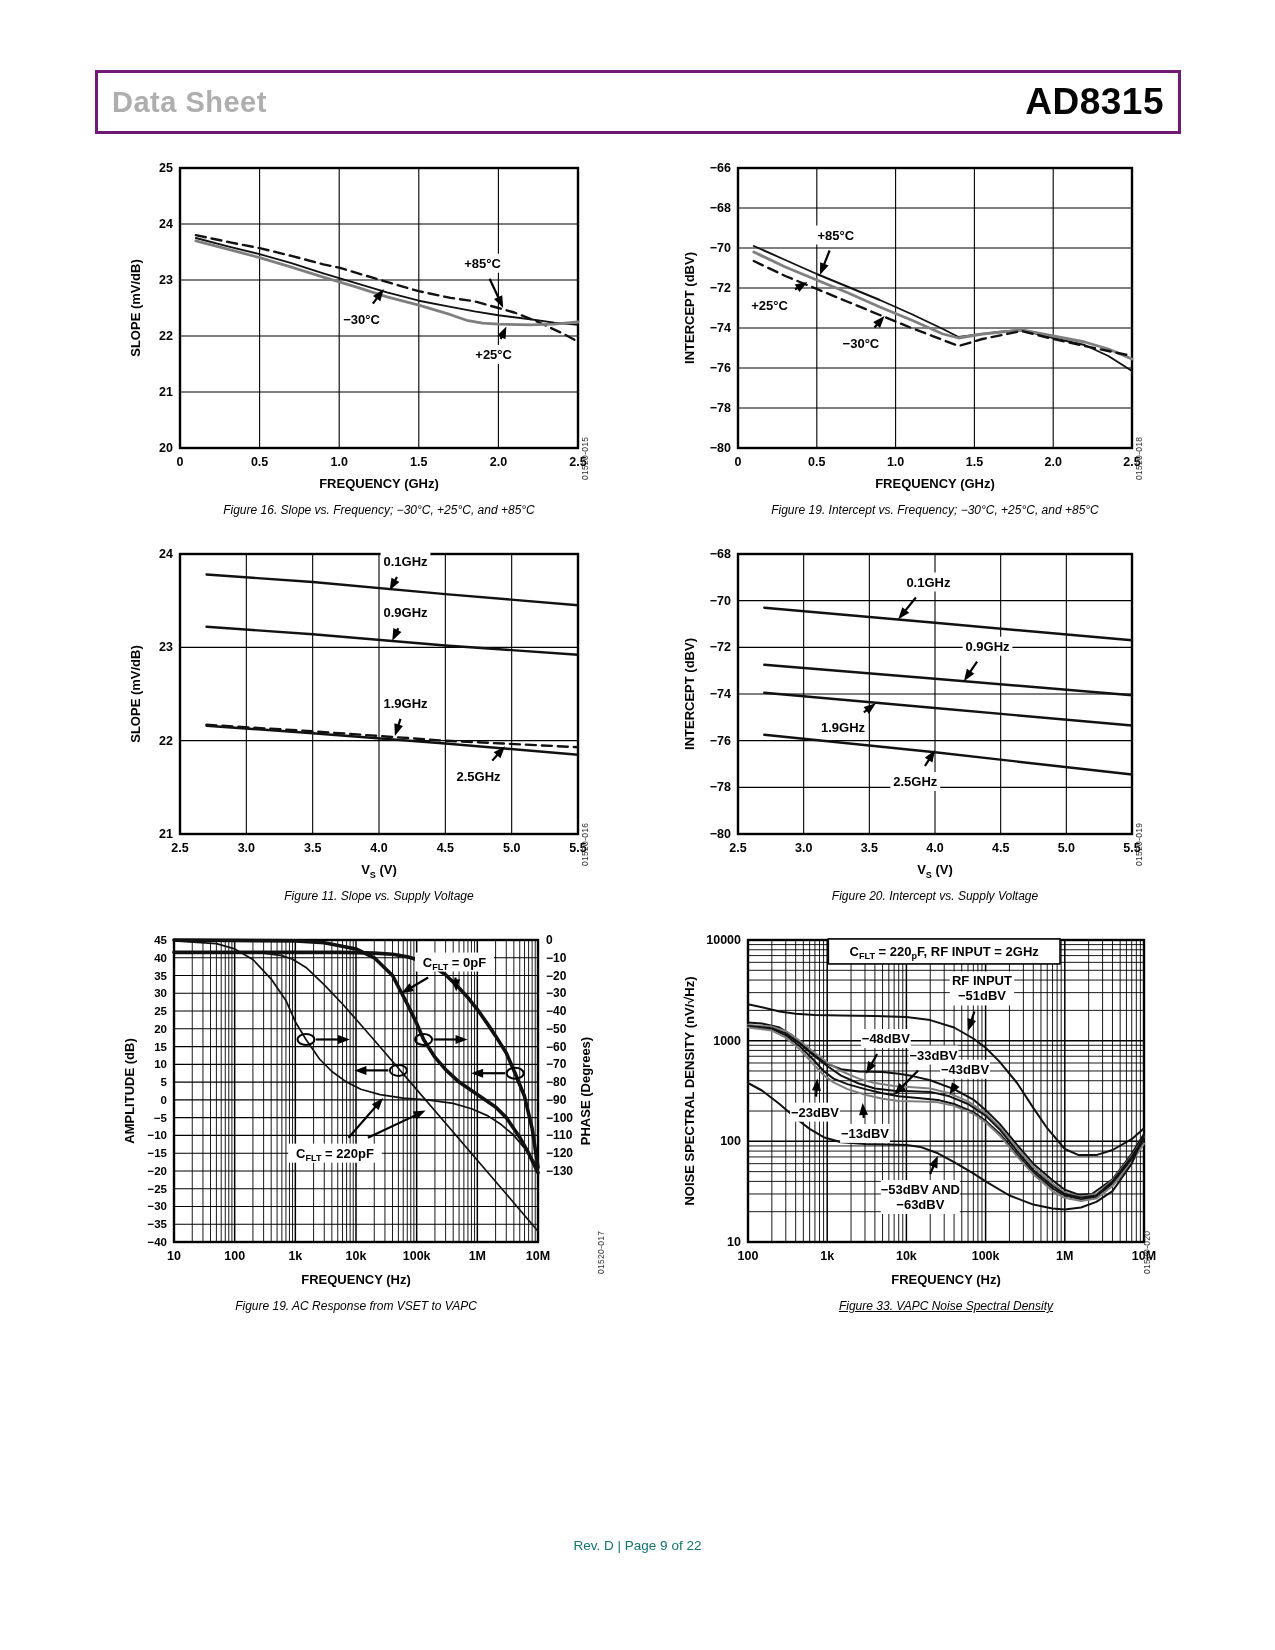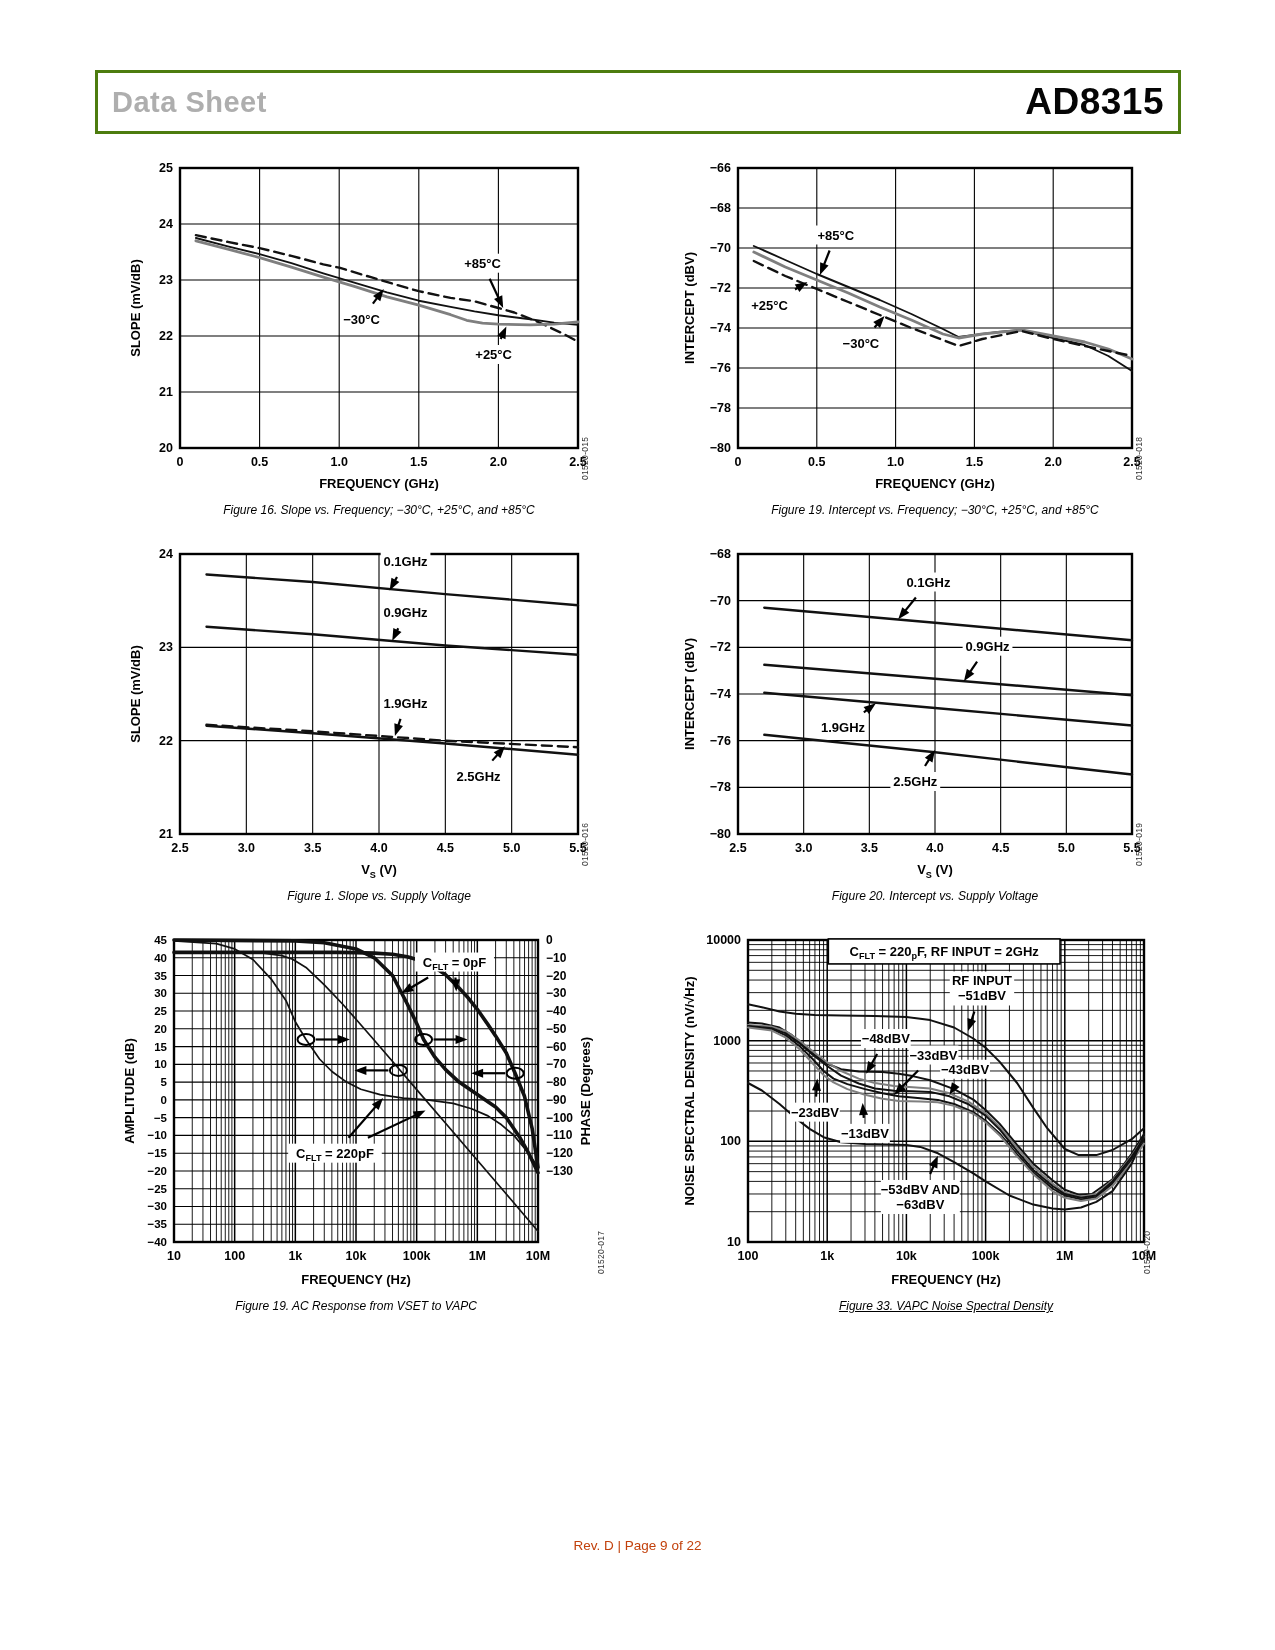--- a/index.html
+++ b/index.html
@@ -1,27 +1,27 @@
 <!DOCTYPE html>
 <html><head>
 <meta charset="utf-8">
 <style>
   html,body{margin:0;padding:0;background:#ffffff;}
   .page{position:relative;width:1275px;height:1650px;background:#fff;
         font-family:"Liberation Sans","DejaVu Sans",sans-serif;overflow:hidden;}
   .hdr{position:absolute;left:95px;top:70px;width:1086px;height:64px;
-       border:3px solid #4d7c0f;box-sizing:border-box;display:flex;
+       border:3px solid #701a75;box-sizing:border-box;display:flex;
        align-items:center;justify-content:space-between;padding:0 14px;}
   .hdr .doctype{font-size:29px;font-weight:bold;color:#aeaeae;letter-spacing:0.5px;}
   .hdr .part{font-size:37px;font-weight:bold;color:#050505;letter-spacing:0.5px;}
   .fig{position:absolute;}
   .caption{font-size:12px;font-style:italic;color:#000;text-align:center;
            margin-top:3px;box-sizing:border-box;width:100%;}
   .footer{position:absolute;left:0;top:1538px;width:1275px;text-align:center;
-          font-size:13.5px;color:#c2410c;}
+          font-size:13.5px;color:#0f766e;}
 </style>
 </head>
 <body>
 
 <div class="page">
 
   <div class="hdr">
     <span class="doctype">Data Sheet</span>
     <span class="part">AD8315</span>
   </div>
@@ -212,21 +212,21 @@
             <text x="49" y="16" text-anchor="end" font-size="12.5" font-weight="bold">24</text>
           </g>
           <g>
             <text x="255" y="332" text-anchor="middle" font-size="13" font-weight="bold"><tspan>V</tspan><tspan dy="3.5" font-size="70%">S</tspan><tspan dy="-3.5"> (V)</tspan></text>
             <text transform="translate(16,152) rotate(-90)" text-anchor="middle" font-size="13" font-weight="bold"><tspan>SLOPE (mV/dB)</tspan></text>
           </g>
           <g>
             <text transform="translate(464,324) rotate(-90)" font-size="8.5" fill="#333" letter-spacing="0.3">01520-016</text>
           </g>
         </svg></div>
-    <div class="caption" style="padding-left: 40px; padding-right: 0px;">Figure 1. Slope vs. Supply Voltage</div>
+    <div class="caption" style="padding-left: 40px; padding-right: 0px;">Figure 11. Slope vs. Supply Voltage</div>
   </div>
 
   <div class="fig" style="left:678px;top:542px;width:470px;">
     <div class="chart-mount"><svg width="470" height="340" viewBox="0 0 470 340">
           <g>
             <line x1="60" y1="12" x2="60" y2="292" stroke="#000" stroke-width="1.1"></line>
             <line x1="125.66666666666666" y1="12" x2="125.66666666666666" y2="292" stroke="#000" stroke-width="1.1"></line>
             <line x1="191.33333333333331" y1="12" x2="191.33333333333331" y2="292" stroke="#000" stroke-width="1.1"></line>
             <line x1="257" y1="12" x2="257" y2="292" stroke="#000" stroke-width="1.1"></line>
             <line x1="322.66666666666663" y1="12" x2="322.66666666666663" y2="292" stroke="#000" stroke-width="1.1"></line>

